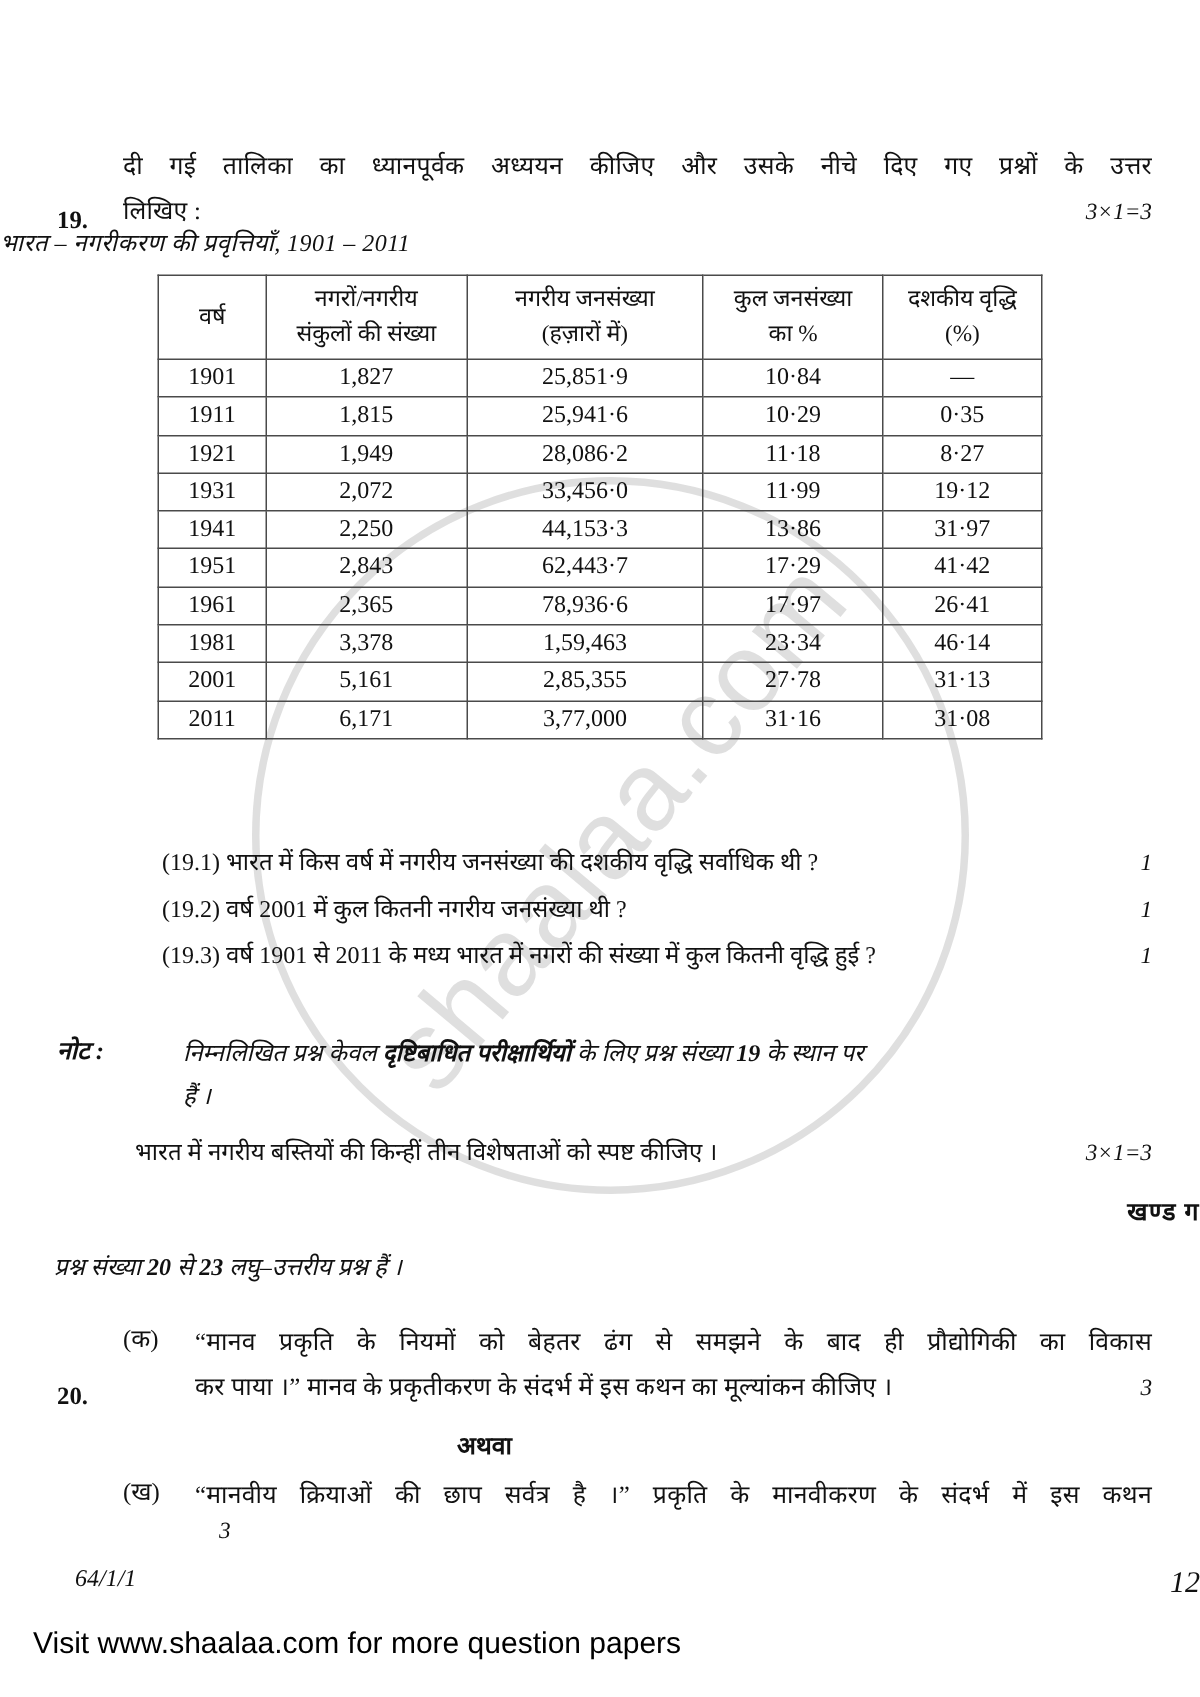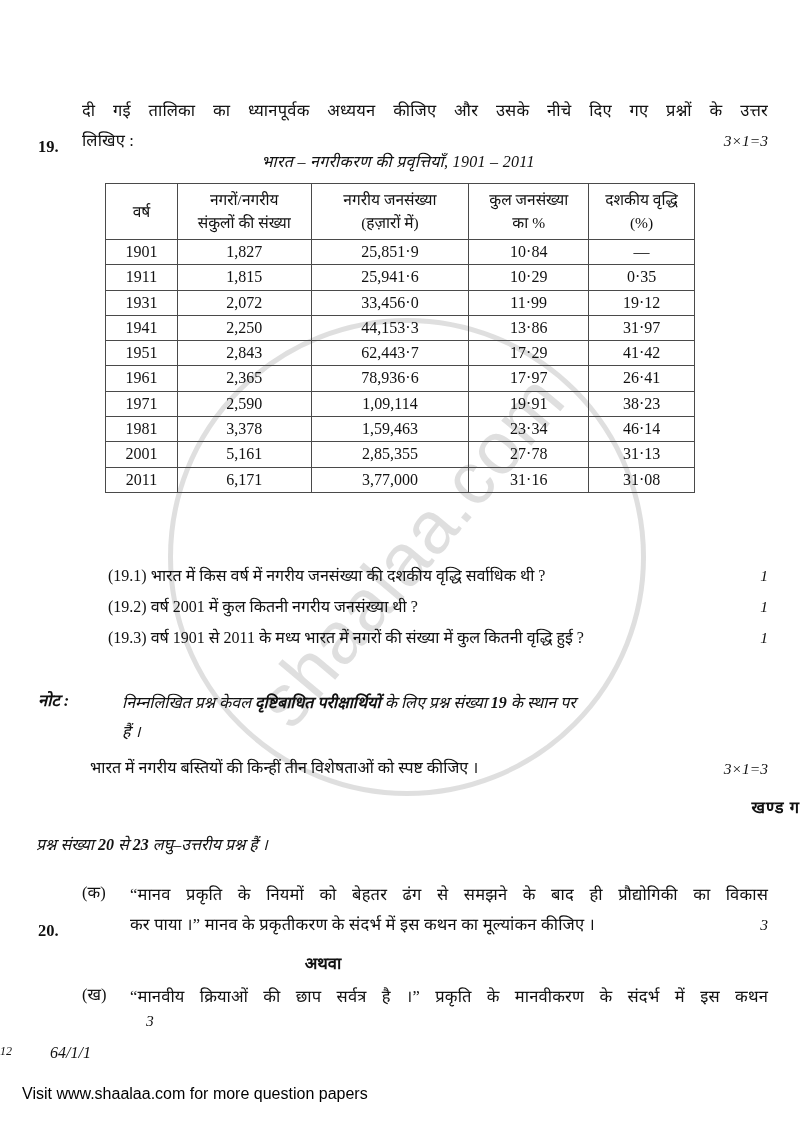--- a/index.html
+++ b/index.html
@@ -88,21 +88,21 @@
     flex: none;
     padding-left: 16px;
   }
 
   
   .table-caption {
     position: absolute;
     left: 0;
     top: 150px;
     width: 796px;
-    text-align: center;
+    text-align: left;
     font-style: italic;
     font-size: 16px;
     letter-spacing: .3px;
   }
 
   
   table.data {
     position: absolute;
     left: 105px;
     top: 183px;
@@ -232,31 +232,31 @@
     top: 1044px;
     font-style: italic;
     font-size: 16px;
     margin-left: 12px;
   }
   .footer-page {
     position: absolute;
     left: 0;
     top: 1044px;
     width: 800px;
-    text-align: left;
-    font-style: italic;
-    font-size: 12px;
+    text-align: right;
+    font-style: italic;
+    font-size: 20px;
   }
   .banner {
     position: absolute;
     left: 0;
     top: 1085px;
     width: 800px;
     font-family: "Liberation Sans", "DejaVu Sans", sans-serif;
-    font-size: 16px;
+    font-size: 20px;
     color: #000;
     padding-left: 22px;
     box-sizing: border-box;
   }
 </style>
 </head>
 <body>
 
 <div class="page">
 
@@ -320,20 +320,27 @@
             <td>—</td>
           </tr>
           <tr>
             <td>1911</td>
             <td>1,815</td>
             <td>25,941·6</td>
             <td>10·29</td>
             <td>0·35</td>
           </tr>
           <tr>
+            <td>1921</td>
+            <td>1,949</td>
+            <td>28,086·2</td>
+            <td>11·18</td>
+            <td>8·27</td>
+          </tr>
+          <tr>
             <td>1931</td>
             <td>2,072</td>
             <td>33,456·0</td>
             <td>11·99</td>
             <td>19·12</td>
           </tr>
           <tr>
             <td>1941</td>
             <td>2,250</td>
             <td>44,153·3</td>
@@ -346,27 +353,20 @@
             <td>62,443·7</td>
             <td>17·29</td>
             <td>41·42</td>
           </tr>
           <tr>
             <td>1961</td>
             <td>2,365</td>
             <td>78,936·6</td>
             <td>17·97</td>
             <td>26·41</td>
-          </tr>
-          <tr>
-            <td>1971</td>
-            <td>2,590</td>
-            <td>1,09,114</td>
-            <td>19·91</td>
-            <td>38·23</td>
           </tr>
           <tr>
             <td>1981</td>
             <td>3,378</td>
             <td>1,59,463</td>
             <td>23·34</td>
             <td>46·14</td>
           </tr>
           <tr>
             <td>2001</td>

